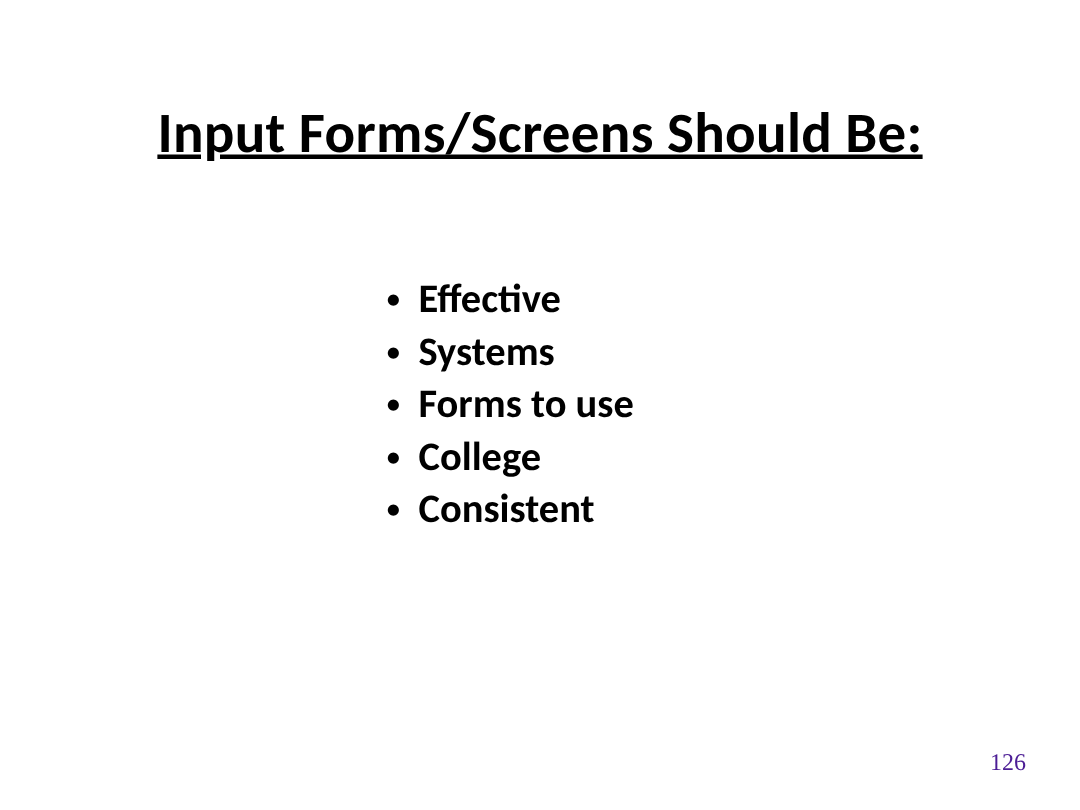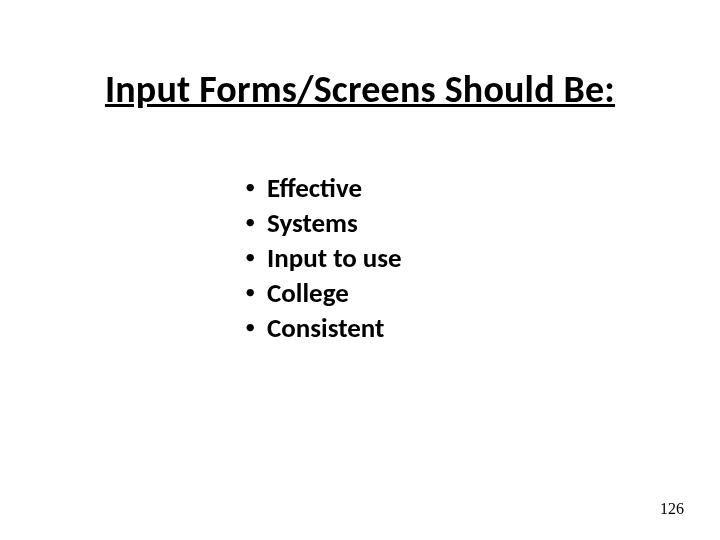--- a/index.html
+++ b/index.html
@@ -26,21 +26,21 @@
     font-size: 38px;
     font-weight: 700;
     text-decoration: underline;
     text-align: center;
     letter-spacing: 0.2px;
   }
   .bullets {
     position: absolute;
     top: 170px;
     left: 237px;
-    margin: 0;
+    margin: 12px;
     padding: 0;
     list-style: none;
   }
   .bullets li {
     position: relative;
     padding-left: 30px;
     font-size: 27px;
     font-weight: 700;
     line-height: 1.30;
     margin: 0;
@@ -63,31 +63,31 @@
     font-family: "Times New Roman", Times, serif;
     font-size: 16px;
     color: #000;
   }
   .page-number {
     position: absolute;
     bottom: 22px;
     right: 36px;
     font-family: "Times New Roman", Times, serif;
     font-size: 16px;
-    color: #000000;
+    color: #4c1d95;
   }
 </style>
 </head>
 <body>
 
 <div class="slide">
   <div class="title">Input Forms/Screens Should Be:</div>
 
   <ul class="bullets">
     <li>Effective</li>
     <li>Systems</li>
-    <li>Input to use</li>
+    <li>Forms to use</li>
     <li>College</li>
     <li>Consistent</li>
   </ul>
 
   <div class="page-number">126</div>
 </div>
 
 </body></html>

